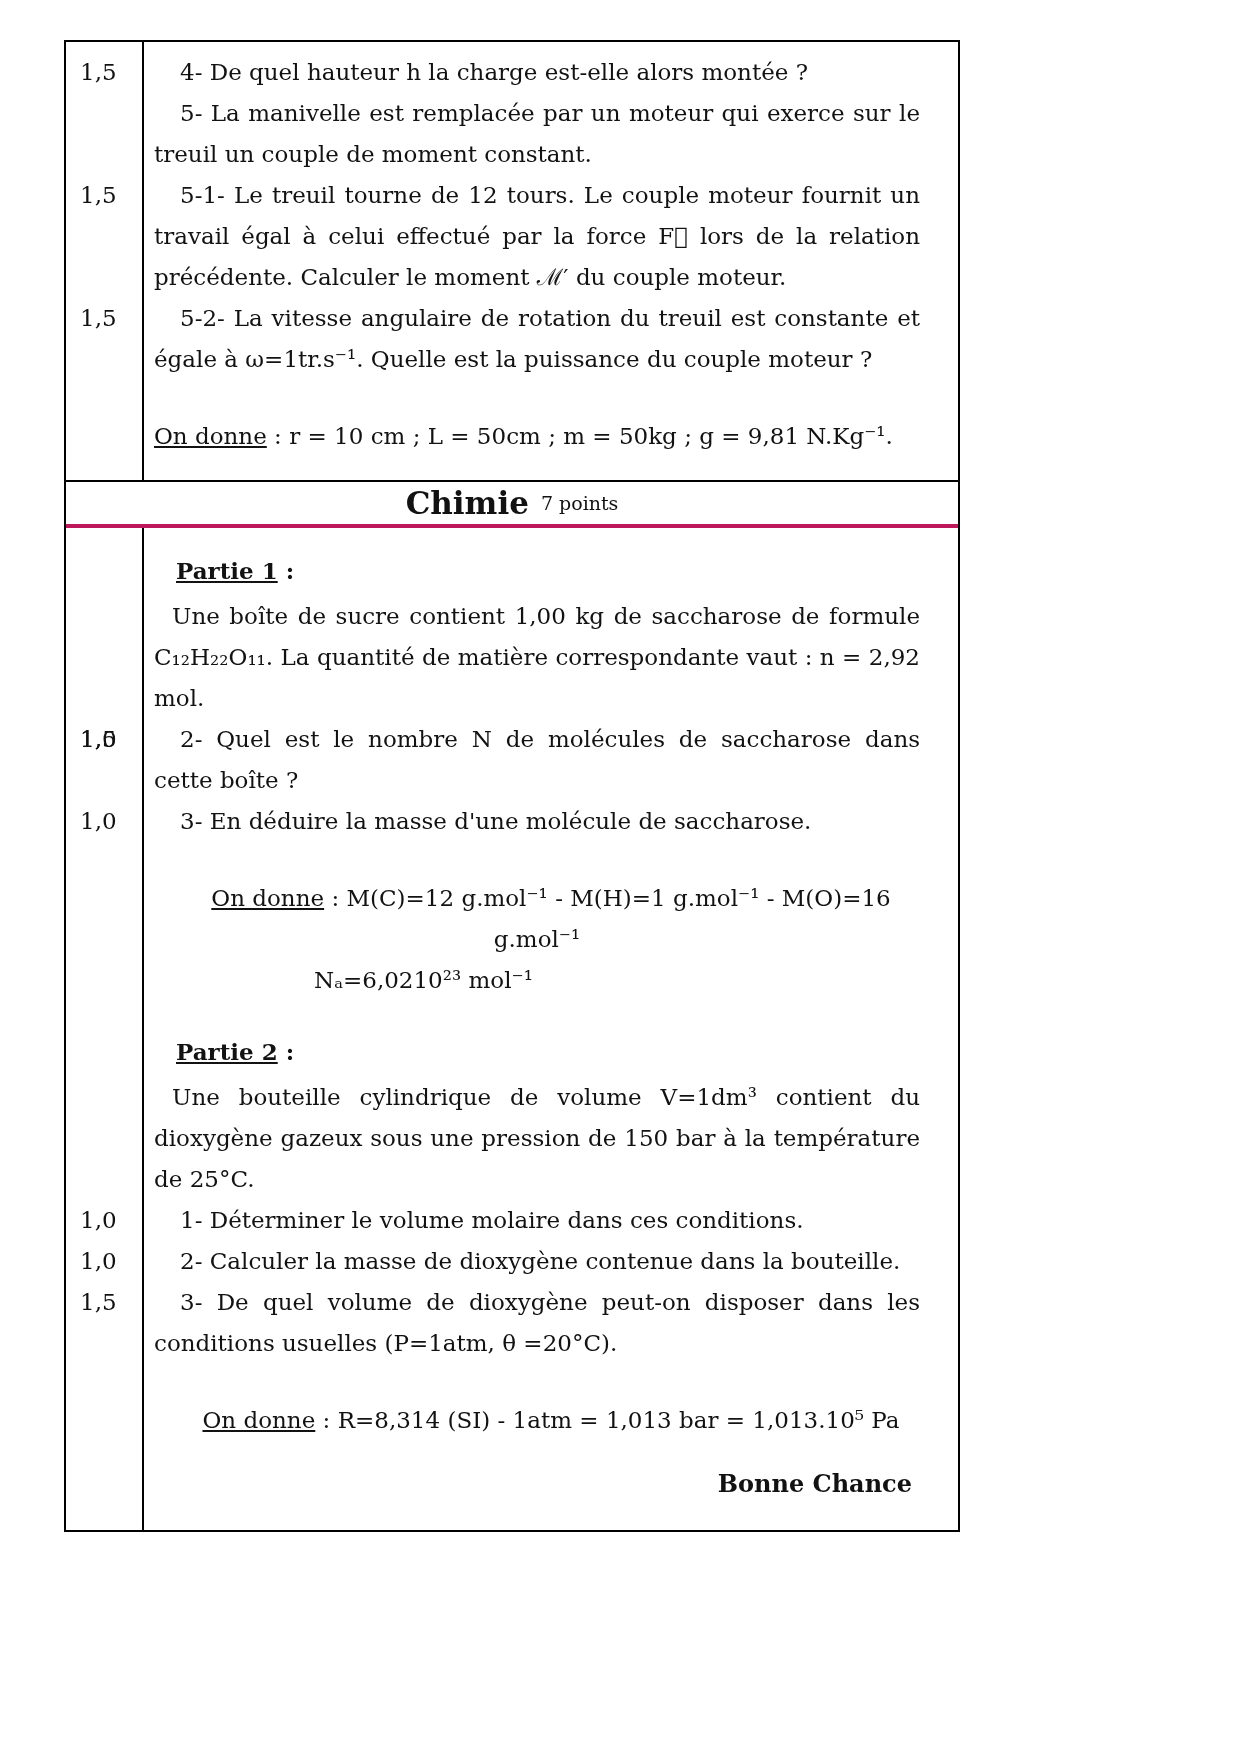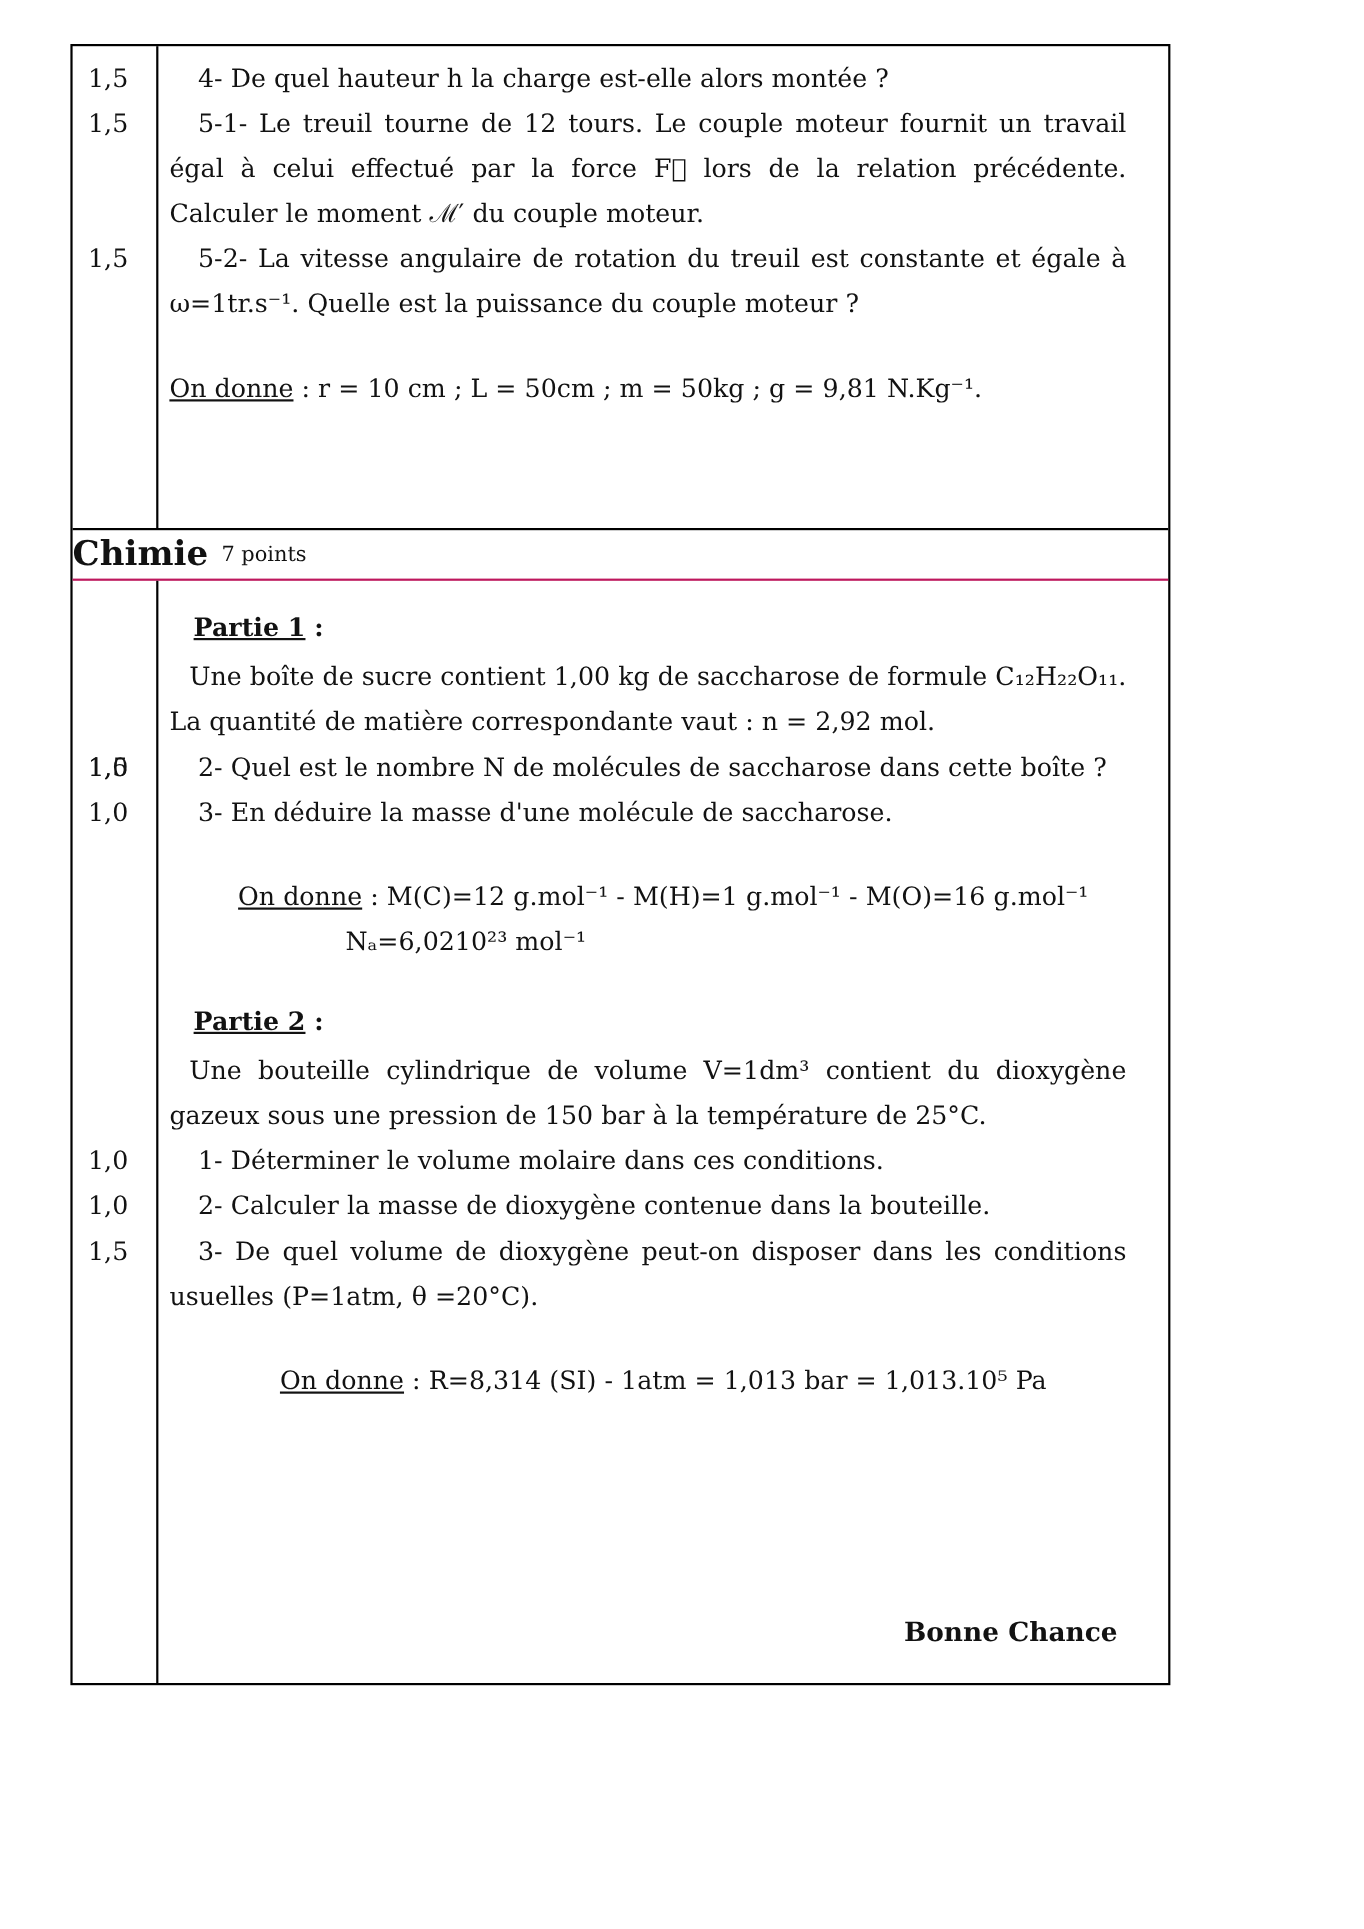--- a/index.html
+++ b/index.html
@@ -6,34 +6,34 @@
   .sheet {
     position:relative;
     width:1240px; height:1754px;
     background:#ffffff;
     font-family:"DejaVu Serif", serif;
     color:#121212;
     overflow:hidden;
   }
   .frame {
     position:absolute; left:64px; top:40px;
-    width:1000px; height:1492px;
+    width:896px; height:1492px;
     border:2px solid #000;
     box-sizing:border-box;
     display:flex; flex-direction:column;
   }
   .section { position:relative; padding-left:88px; box-sizing:border-box; }
   .vline {
     position:absolute; left:76px; top:0; bottom:0; width:0;
     border-left:2px solid #000;
   }
   .physics { height:438px; padding-top:10px; }
   .chimie-header {
-    border-top:2px solid #000; border-bottom:2px solid #be185d;
-    height:48px; display:flex; align-items:center; 
+    border-top:2px solid #000; border-bottom:4px solid #be185d;
+    height:48px; display:flex; align-items:center; justify-content:center;
     gap:12px; box-sizing:border-box;
   }
   .chimie-title { font-size:31px; font-weight:bold; }
   .chimie-points { font-size:19px; }
   .chemistry { flex:1; padding-top:16px; display:flex; flex-direction:column; }
   .block {
     position:relative;
     font-size:23px; line-height:41px;
     margin:0; padding-right:38px;
     text-align:justify;
@@ -62,20 +62,24 @@
 
 <div class="sheet">
   <div class="frame">
 
     <div class="section physics">
       <div class="vline"></div>
 
       <p class="block item">
         <span class="pts">1,5</span>
         <span>4-  De quel hauteur h la charge est-elle alors montée ?</span>
+      </p>
+      <p class="block item">
+        <span class="pts"></span>
+        <span>5-  La manivelle est remplacée par un moteur qui exerce sur le treuil un couple de moment constant.</span>
       </p>
       <p class="block item">
         <span class="pts">1,5</span>
         <span>5-1-  Le treuil tourne de 12 tours. Le couple moteur fournit un travail égal à celui effectué par la force F⃗ lors de la relation précédente. Calculer le moment ℳ′ du couple moteur.</span>
       </p>
       <p class="block item">
         <span class="pts">1,5</span>
         <span>5-2-   La vitesse angulaire de rotation du treuil est constante et égale à ω=1tr.s⁻¹. Quelle est la puissance du couple moteur ?</span>
       </p>
 

